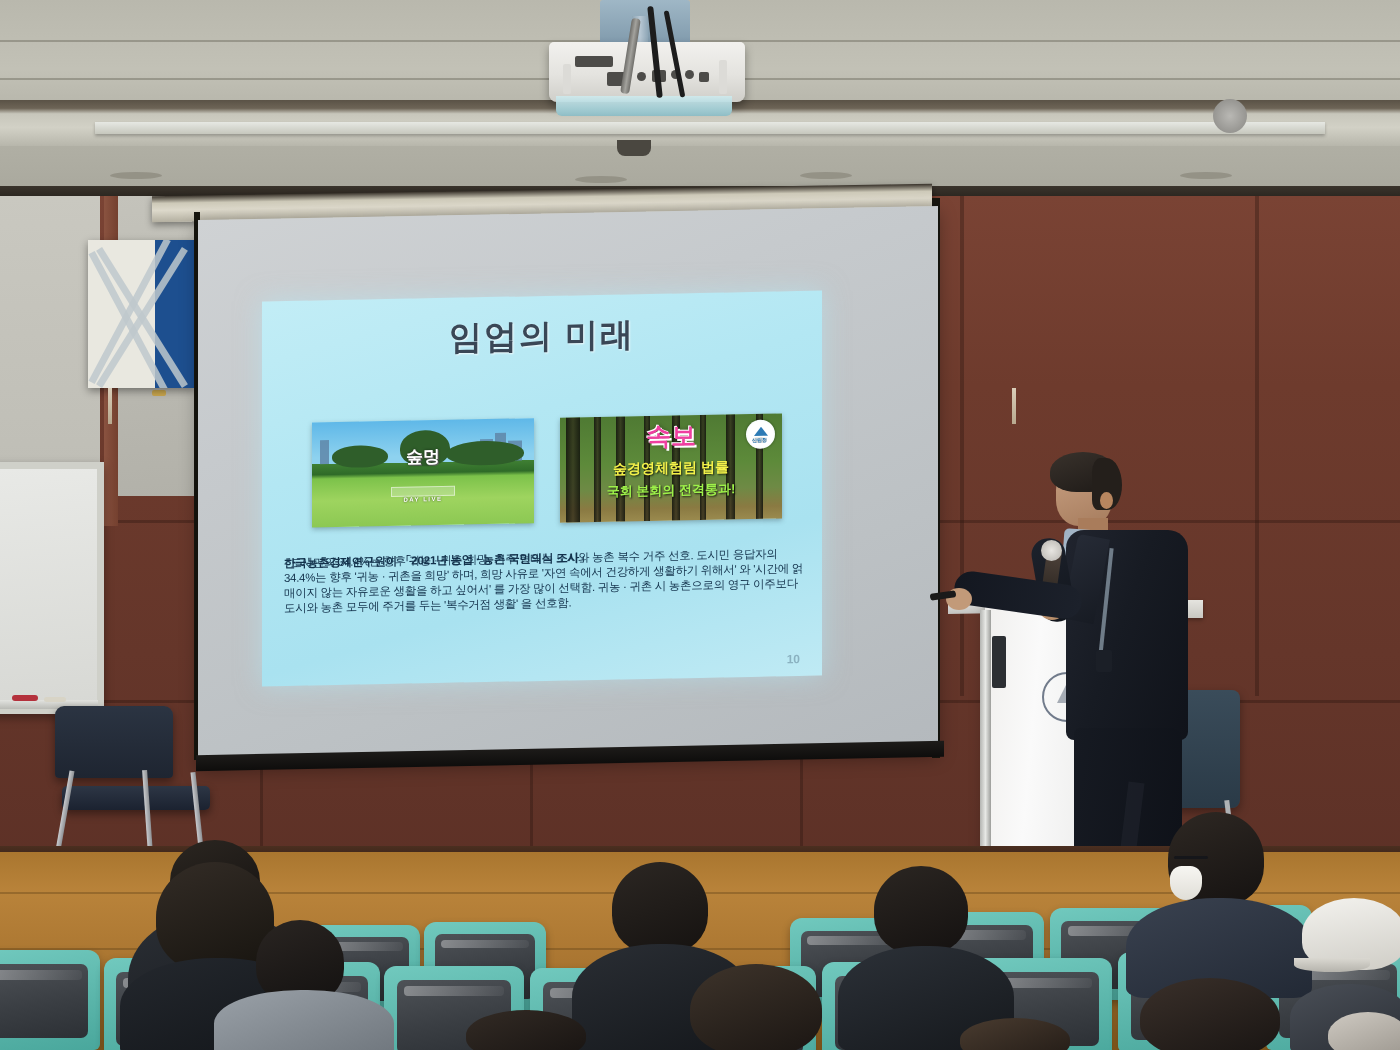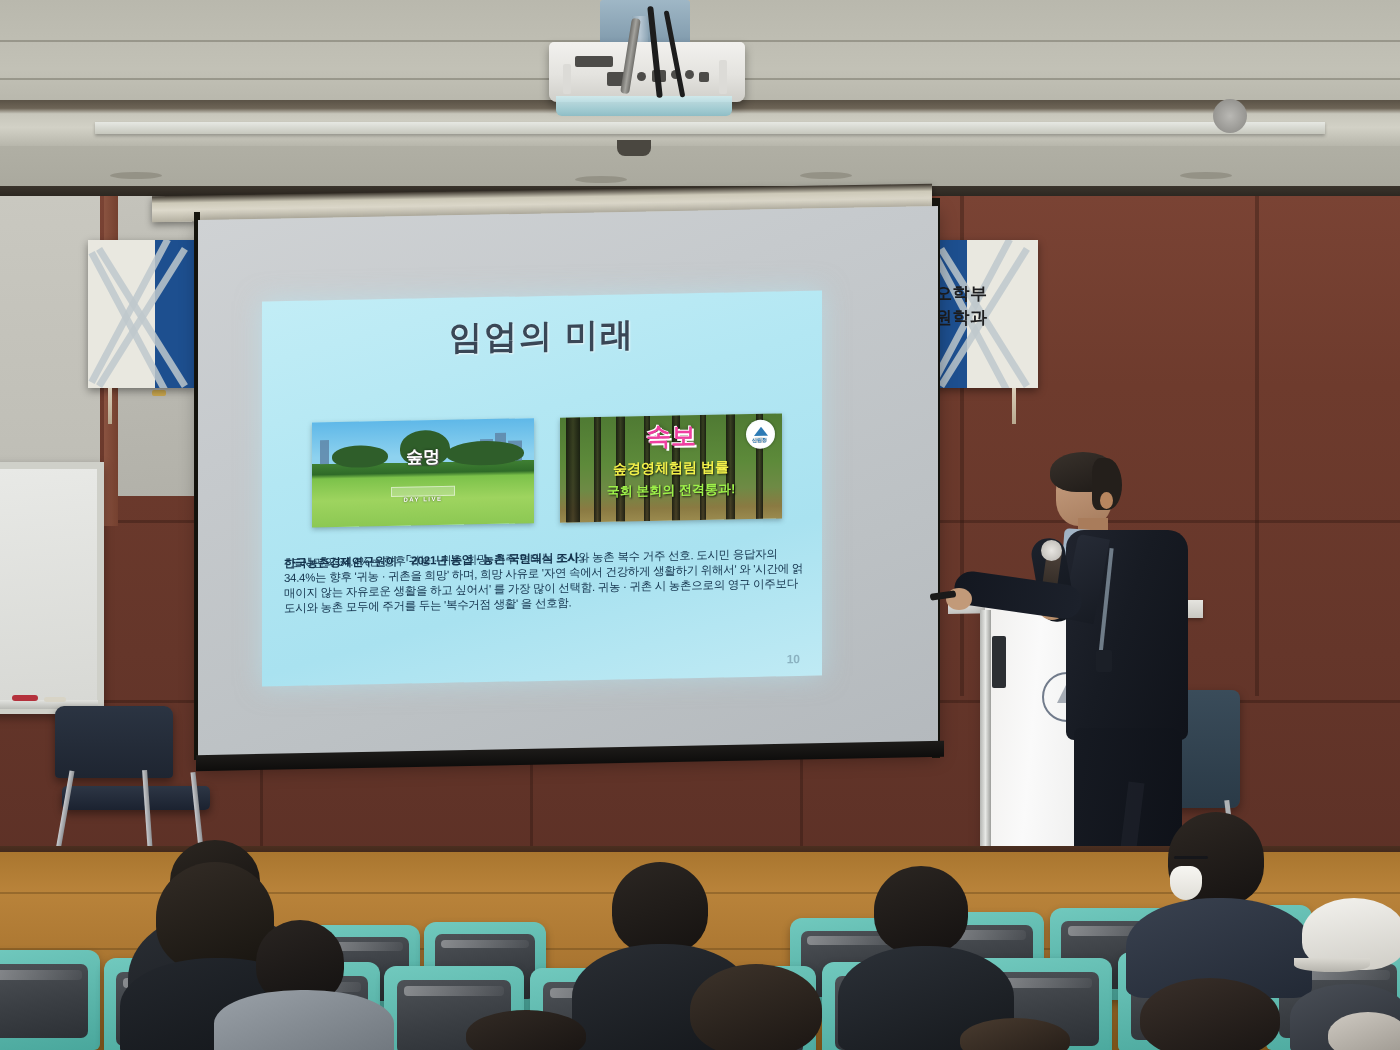--- a/index.html
+++ b/index.html
@@ -574,30 +574,20 @@
   <div class="wall-box" style="left:1085px;top:600px;width:118px;height:18px;"></div>
 
   <div class="banner left">
     <div class="xline x1"></div>
     <div class="xline x2"></div>
     <div class="xline x3"></div>
     <div class="xline x4"></div>
   </div>
   <div class="banner-tail" style="left:108px"></div>
 
-  <div class="banner right">
-    <div class="xline x1"></div>
-    <div class="xline x2"></div>
-    <div class="xline x3"></div>
-    <div class="xline x4"></div>
-    <div class="banner-text">
-      <div>오학부</div>
-      <div>원학과</div>
-    </div>
-  </div>
   <div class="banner-tail" style="left:1012px"></div>
 
   <div class="screen-housing"></div>
   <div class="screen-edge-l"></div>
   <div class="screen-edge-r"></div>
   <div class="screen"></div>
   <div class="screen-bottom-bar"></div>
 
   <div class="slide">
     <div class="slide-title">임업의 미래</div>

